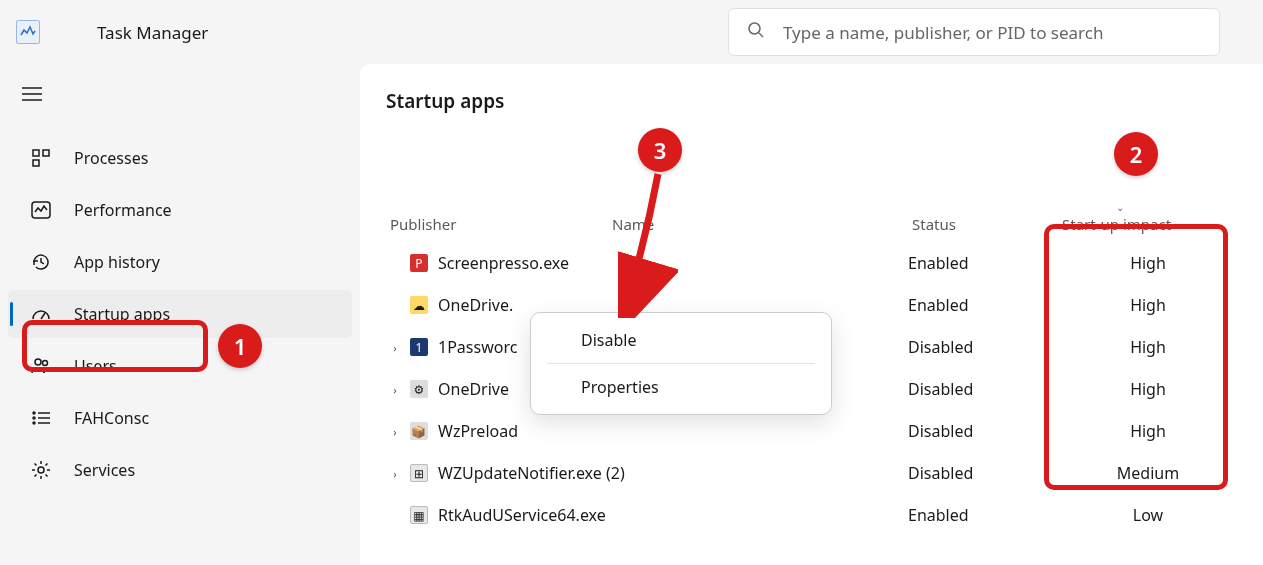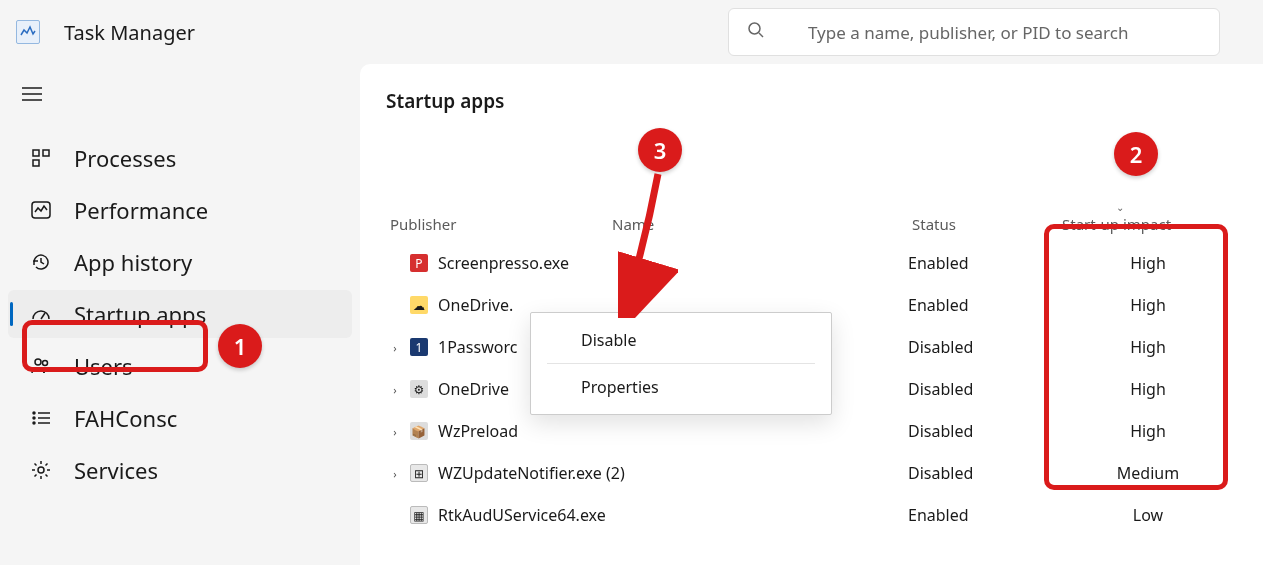--- a/index.html
+++ b/index.html
@@ -1,30 +1,30 @@
 <!DOCTYPE html>
 <html><head>
 <meta charset="utf-8">
 <style>
 * { box-sizing: border-box; margin: 0; padding: 0; font-family: "Segoe UI", -apple-system, system-ui, sans-serif; }
 body { width: 1263px; height: 565px; background: #f5f5f5; overflow: hidden; position: relative; }
 
 .topbar { height: 64px; display: flex; align-items: center; padding: 0 16px; }
 .app-icon { width: 24px; height: 24px; background: #e8f0fa; border: 1px solid #94b8e0; border-radius: 2px; display: flex; align-items: center; justify-content: center; margin-right: 24px; }
-.app-title { font-size: 20px; color: #1a1a1a; }
-.search-wrap { position: absolute; left: 728px; top: 8px; width: 492px; height: 48px; background: #fff; border: 1px solid #e0e0e0; border-radius: 6px; display: flex; align-items: center; padding: 4px 18px; gap: 25px; }
+.app-title { font-size: 17px; color: #1a1a1a; margin-left: 33px; }
+.search-wrap { position: absolute; left: 728px; top: 8px; width: 492px; height: 48px; background: #fff; border: 1px solid #e0e0e0; border-radius: 6px; display: flex; align-items: center; padding: 4px 18px; }
 .search-icon { color: #666; margin-right: 18px; }
 .search-input { border: none; outline: none; font-size: 17px; color: #333; flex: 1; background: transparent; }
 .search-input::placeholder { color: #666; }
 
 .layout { display: flex; height: calc(565px - 64px); }
 
 .sidebar { width: 360px; padding-top: 20px; }
 .hamburger { margin-left: 22px; margin-bottom: 28px; cursor: pointer; }
-.nav-item { display: flex; align-items: center; height: 48px; padding-left: 22px; cursor: pointer; font-size: 22px; color: #1a1a1a; border-radius: 6px; margin: 4px 8px; position: relative; }
+.nav-item { display: flex; align-items: center; height: 48px; padding-left: 22px; cursor: pointer; font-size: 16px; color: #1a1a1a; border-radius: 6px; margin: 4px 8px; position: relative; }
 .nav-item .nav-icon { width: 22px; height: 22px; margin-right: 22px; display: flex; align-items: center; justify-content: center; }
 .nav-item.active { background: #ededed; }
 .nav-item.active::before { content: ""; position: absolute; left: 2px; top: 12px; bottom: 12px; width: 3px; background: #0067c0; border-radius: 2px; }
 
 .main { flex: 1; background: #fff; border-top-left-radius: 10px; padding: 24px 0 0 26px; position: relative; }
 .main-title { font-size: 19px; font-weight: 600; color: #1a1a1a; margin-bottom: 100px; }
 
 .col-headers { display: flex; font-size: 15px; color: #5b5b5b; padding-bottom: 8px; }
 .col { padding-left: 4px; }
 .col.name { width: 300px; }
@@ -43,21 +43,21 @@
 .app-ico { width: 18px; height: 18px; margin-right: 10px; display: inline-flex; align-items: center; justify-content: center; font-size: 12px; border-radius: 2px; }
 .ico-red { background: #d62f2f; color: #fff; }
 .ico-folder { background: #ffd968; }
 .ico-navy { background: #1a3970; color:#fff; }
 .ico-grey { background: #ddd; }
 .ico-win { background: #e8e8e8; border:1px solid #bbb; }
 
 .highlight-box { position: absolute; border: 5px solid #da1b1b; border-radius: 10px; pointer-events: none; }
 .badge-circle { position: absolute; width: 44px; height: 44px; border-radius: 50%; background: #da1b1b; color: #fff; display: flex; align-items: center; justify-content: center; font-size: 22px; font-weight: 600; box-shadow: 0 2px 4px rgba(0,0,0,0.2); }
 
-.context-menu { position: absolute; left: 530px; top: 312px; width: 302px; background: #fff; border: 1px solid #ccc; border-radius: 2px; box-shadow: 0 8px 24px rgba(0,0,0,0.12); padding: 8px 0; }
+.context-menu { position: absolute; left: 530px; top: 312px; width: 302px; background: #fff; border: 1px solid #ccc; border-radius: 10px; box-shadow: 0 8px 24px rgba(0,0,0,0.12); padding: 8px 0; }
 .menu-item { padding: 8px 50px; font-size: 16px; color: #1a1a1a; cursor: pointer; }
 .menu-divider { height: 1px; background: #e4e4e4; margin: 4px 16px; }
 
 .arrow3 { position: absolute; left: 618px; top: 168px; pointer-events: none; }
 </style>
 </head>
 <body>
 
 <div class="topbar">
   <div class="app-icon">

